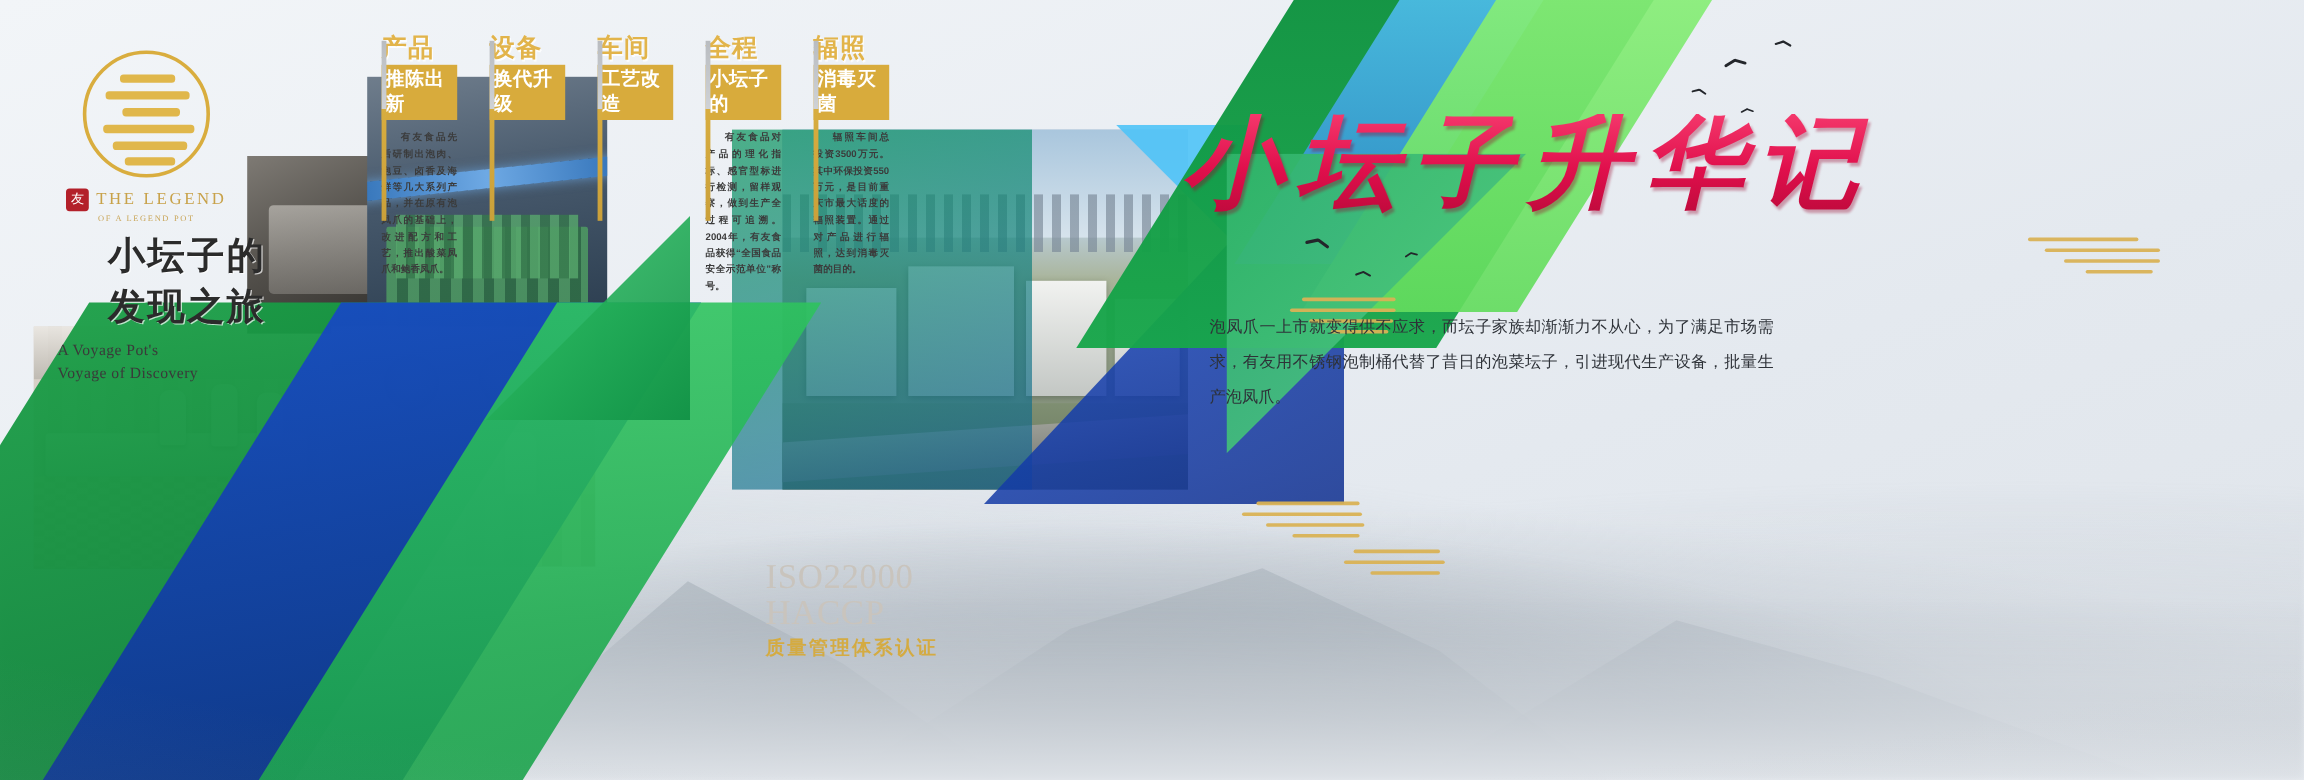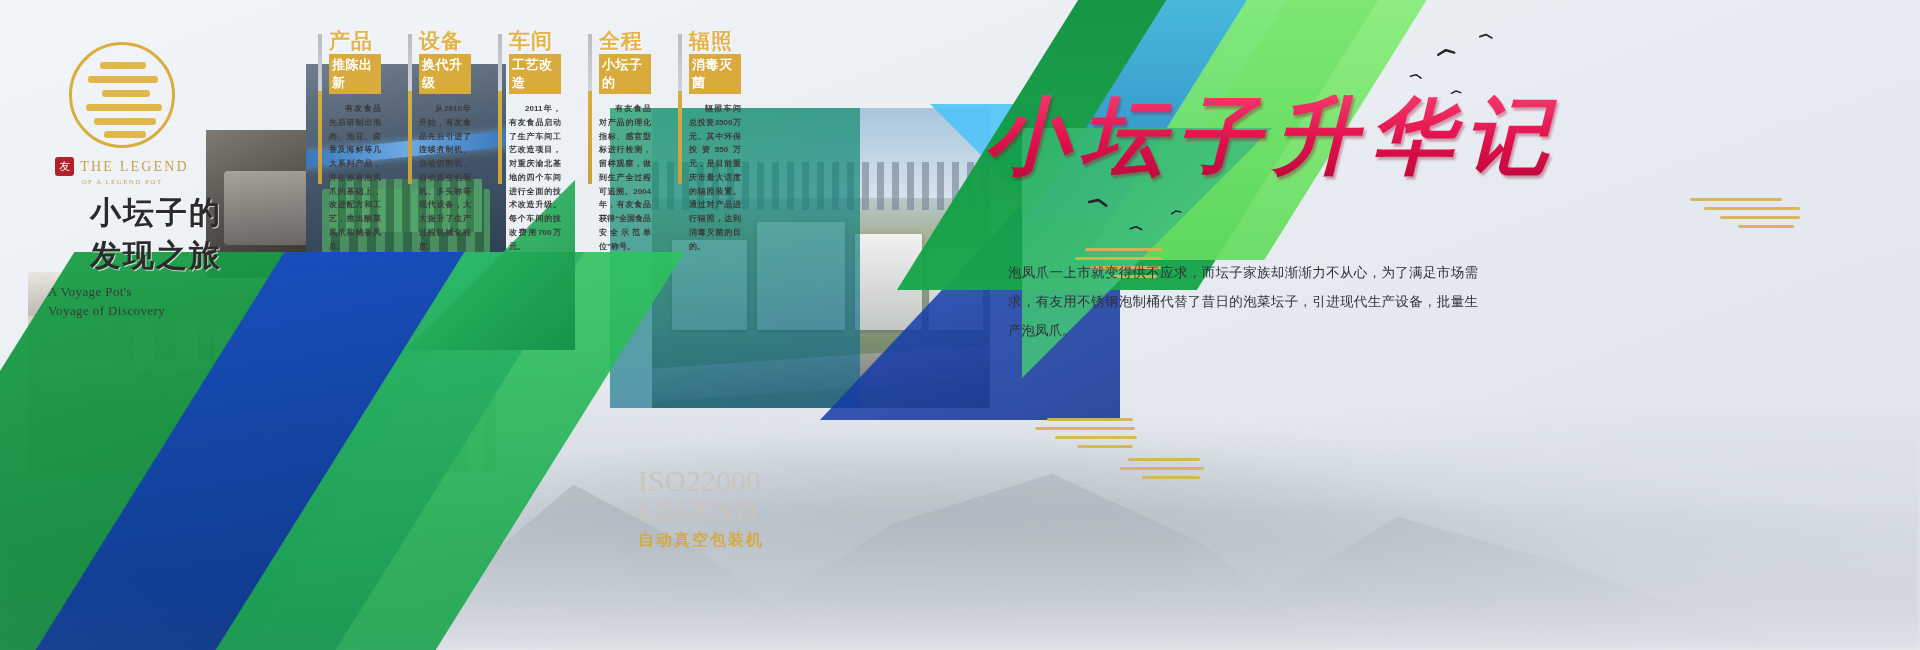--- a/index.html
+++ b/index.html
@@ -133,26 +133,26 @@
     font-size:11px; line-height:19px; text-align:center; }
   .legend-en { font-family:"Liberation Serif",serif; letter-spacing:2.2px; font-size:14px; color:#c8a24a; }
   .legend-sub { font-family:"Liberation Serif",serif; letter-spacing:1.4px; font-size:7px; color:#c9a557; margin-top:2px; }
   .cn-title { margin-top:10px; font-size:31px; line-height:1.08; color:#2b2b2b; font-weight:bold;
     letter-spacing:2px; text-shadow:1px 1px 0 rgba(255,255,255,.7);text-align:right; }
   .en-title { margin-top:10px; font-family:"Liberation Serif",serif; font-size:13px; color:#3a3a3a;
     line-height:1.45; letter-spacing:.4px; text-align:left; padding-left:26px; }
 
   
   #info-cols { position:absolute; left:318px; top:30px; z-index:7; display:flex; gap:27px; }
-  .col { width:63px; position:relative; padding-left:11px; }
+  .col { width:63px; position:relative; }
   .col .bar { position:absolute; left:0; top:4px; width:4px; height:150px;
     background:linear-gradient(#b9bcc0,#cfd2d6 38%,#d8ad3f 38%,#caa03a 100%); }
   .col-h1 { font-size:21px; font-weight:bold; color:#e2b44a; letter-spacing:1px; line-height:1;
     text-shadow:1px 1px 0 rgba(255,255,255,.8); }
-  .col-h2 { font-size:13px; font-weight:bold; color:#fff; background:#d8ab3c;
+  .col-h2 { font-size:16px; font-weight:bold; color:#fff; background:#d8ab3c;
     display:inline-block; padding:2px 3px; margin-top:3px; letter-spacing:.5px; }
   .col-body { margin-top:8px; font-size:8px; line-height:1.72; color:#3b3b3b; text-align:justify;
     text-indent:16px; font-weight:bold; }
 
   
   #hero-title { position:absolute; left:985px; top:95px; z-index:8;
     font-size:84px; font-weight:bold; letter-spacing:12px; line-height:1;
     color:#e8134f;
     background:linear-gradient(180deg,#f4376b 0%,#e00f4c 55%,#bf0a3c 100%);
     -webkit-background-clip:text; background-clip:text; -webkit-text-fill-color:transparent;
@@ -260,27 +260,25 @@
     <div class="col">
       <span class="bar"></span>
       <div class="col-h1">产品</div>
       <div class="col-h2">推陈出新</div>
       <div class="col-body">有友食品先后研制出泡肉、泡豆、卤香及海鲜等几大系列产品，并在原有泡凤爪的基础上，改进配方和工艺，推出酸菜凤爪和鲍香凤爪。</div>
     </div>
     <div class="col">
       <span class="bar"></span>
       <div class="col-h1">设备</div>
       <div class="col-h2">换代升级</div>
-      <div class="col-body">从2010年开始，有友食品先后引进了连续煮制机、自动切割机、自动真空包装机、多头称等现代设备，大大提升了生产过程机械化程度。</div>
     </div>
     <div class="col">
       <span class="bar"></span>
       <div class="col-h1">车间</div>
       <div class="col-h2">工艺改造</div>
-      <div class="col-body">2011年，有友食品启动了生产车间工艺改造项目，对重庆渝北基地的四个车间进行全面的技术改造升级。每个车间的技改费用700万元。</div>
     </div>
     <div class="col">
       <span class="bar"></span>
       <div class="col-h1">全程</div>
       <div class="col-h2">小坛子的</div>
       <div class="col-body">有友食品对产品的理化指标、感官型标进行检测，留样观察，做到生产全过程可追溯。2004年，有友食品获得“全国食品安全示范单位”称号。</div>
     </div>
     <div class="col">
       <span class="bar"></span>
       <div class="col-h1">辐照</div>
@@ -321,18 +319,18 @@
     <i style="left:8px;top:0;width:72px"></i>
     <i style="left:0;top:9px;width:84px"></i>
     <i style="left:22px;top:18px;width:58px"></i>
   </div>
 
   <div id="hero-title">小坛子升华记</div>
   <div id="hero-para">泡凤爪一上市就变得供不应求，而坛子家族却渐渐力不从心，为了满足市场需求，有友用不锈钢泡制桶代替了昔日的泡菜坛子，引进现代生产设备，批量生产泡凤爪。</div>
 
   <div id="iso-block">
     <div class="iso-l1">ISO22000</div>
-    <div class="iso-l2">LEGEND</div>
-    <div class="iso-l3">自动真空包装机</div>
+    <div class="iso-l2">HACCP</div>
+    <div class="iso-l3">质量管理体系认证</div>
   </div>
 
   <div class="vignette"></div>
 </div>
 
 </body></html>

